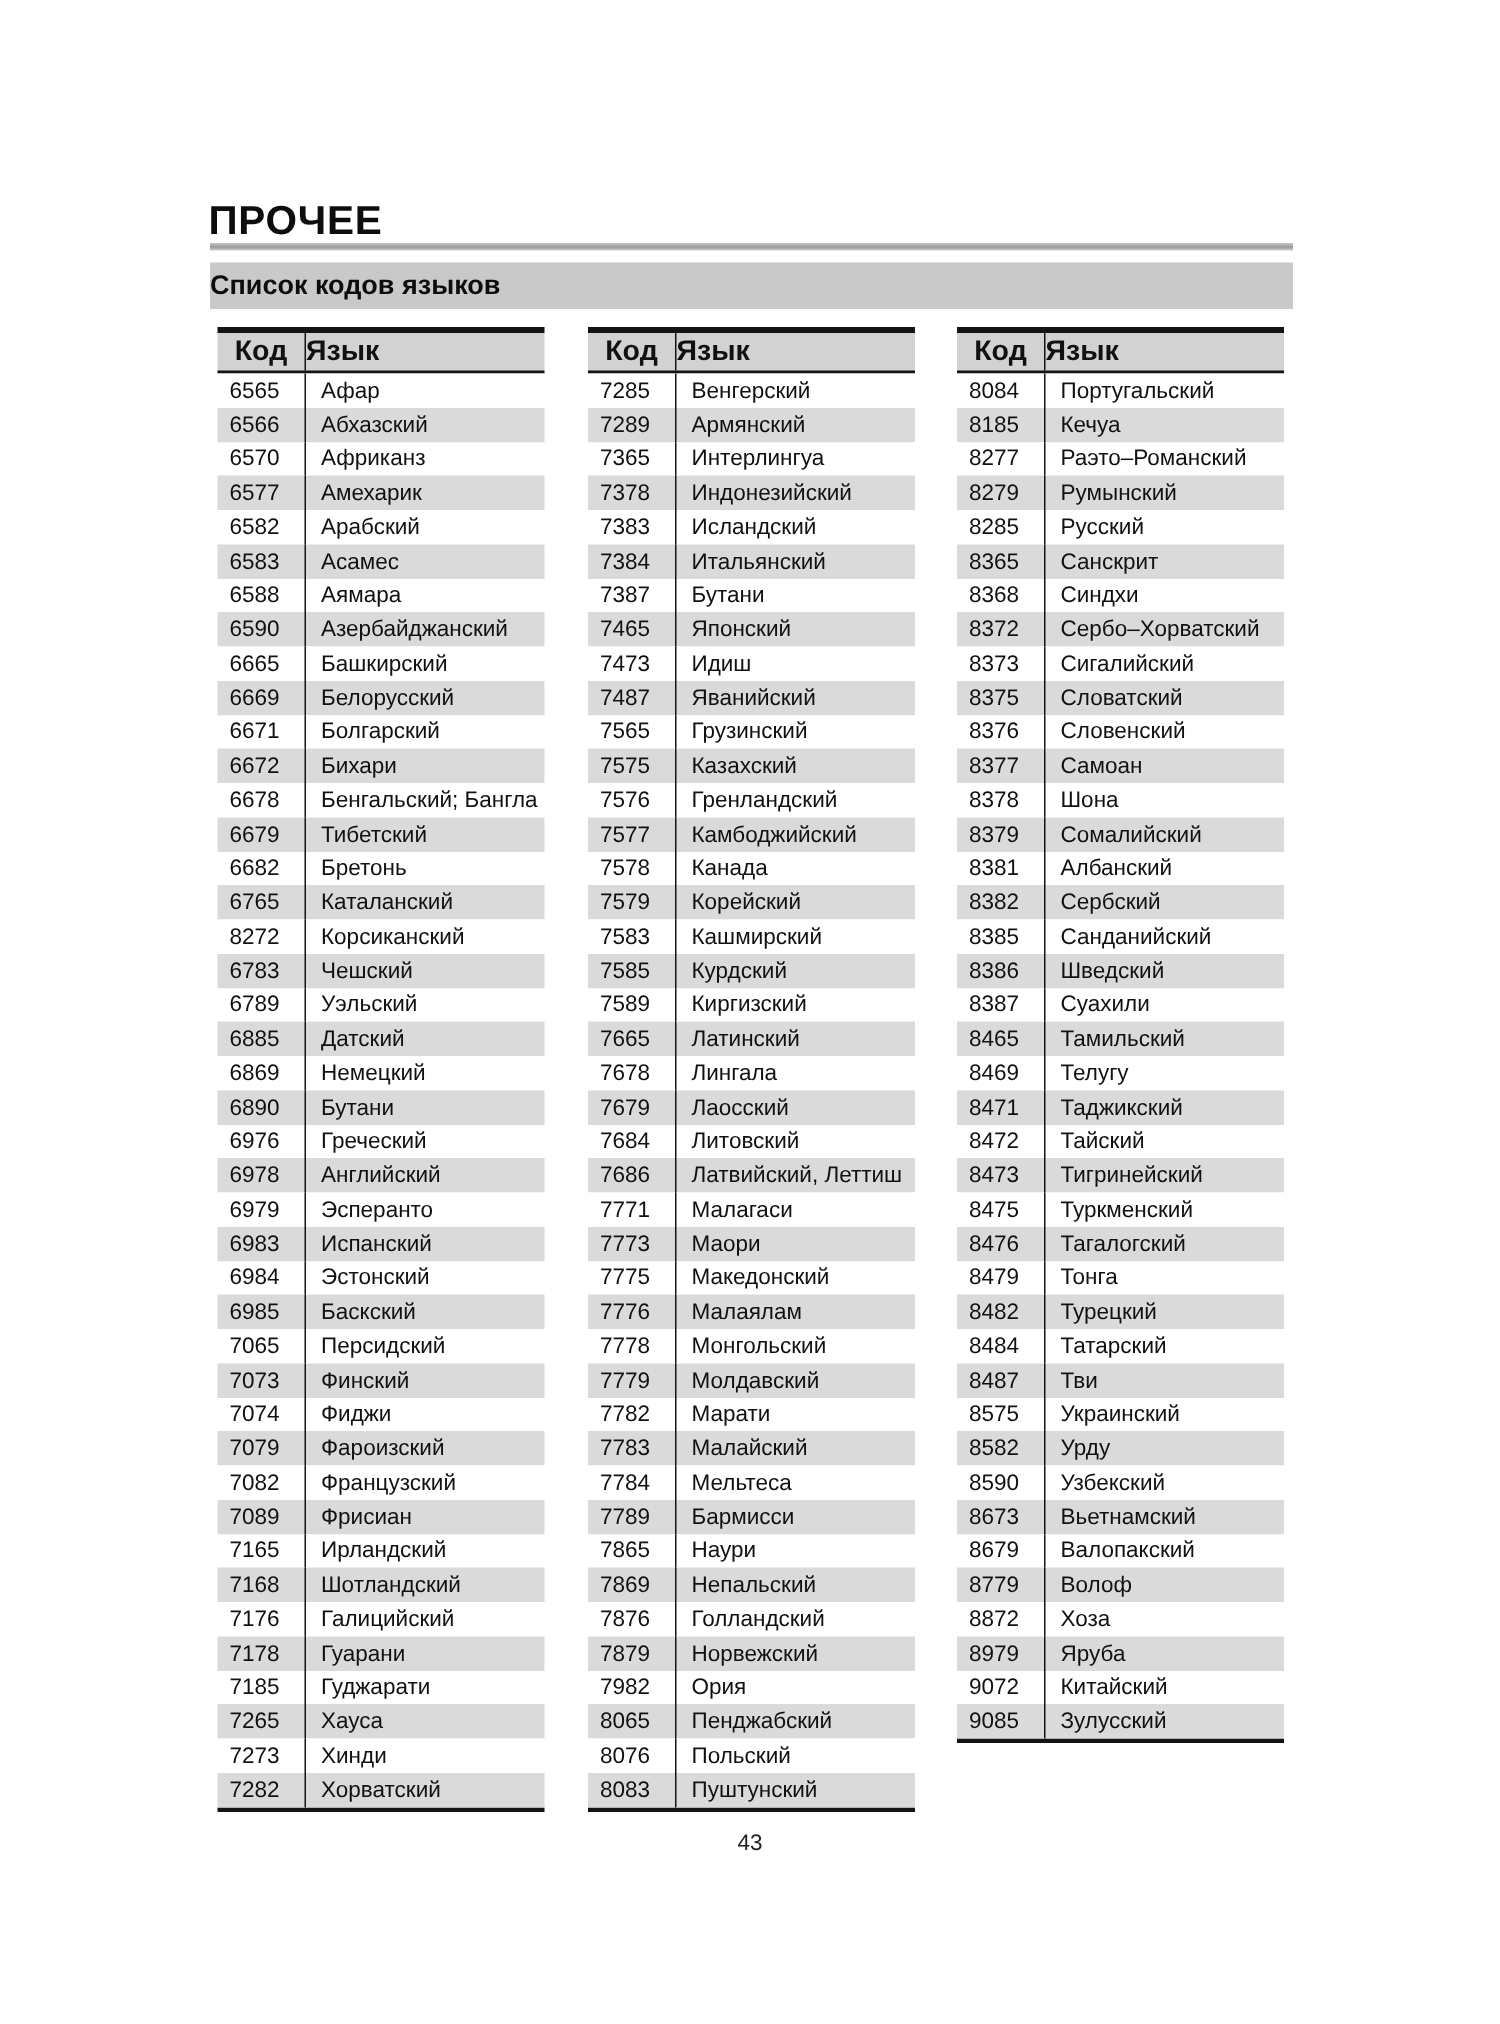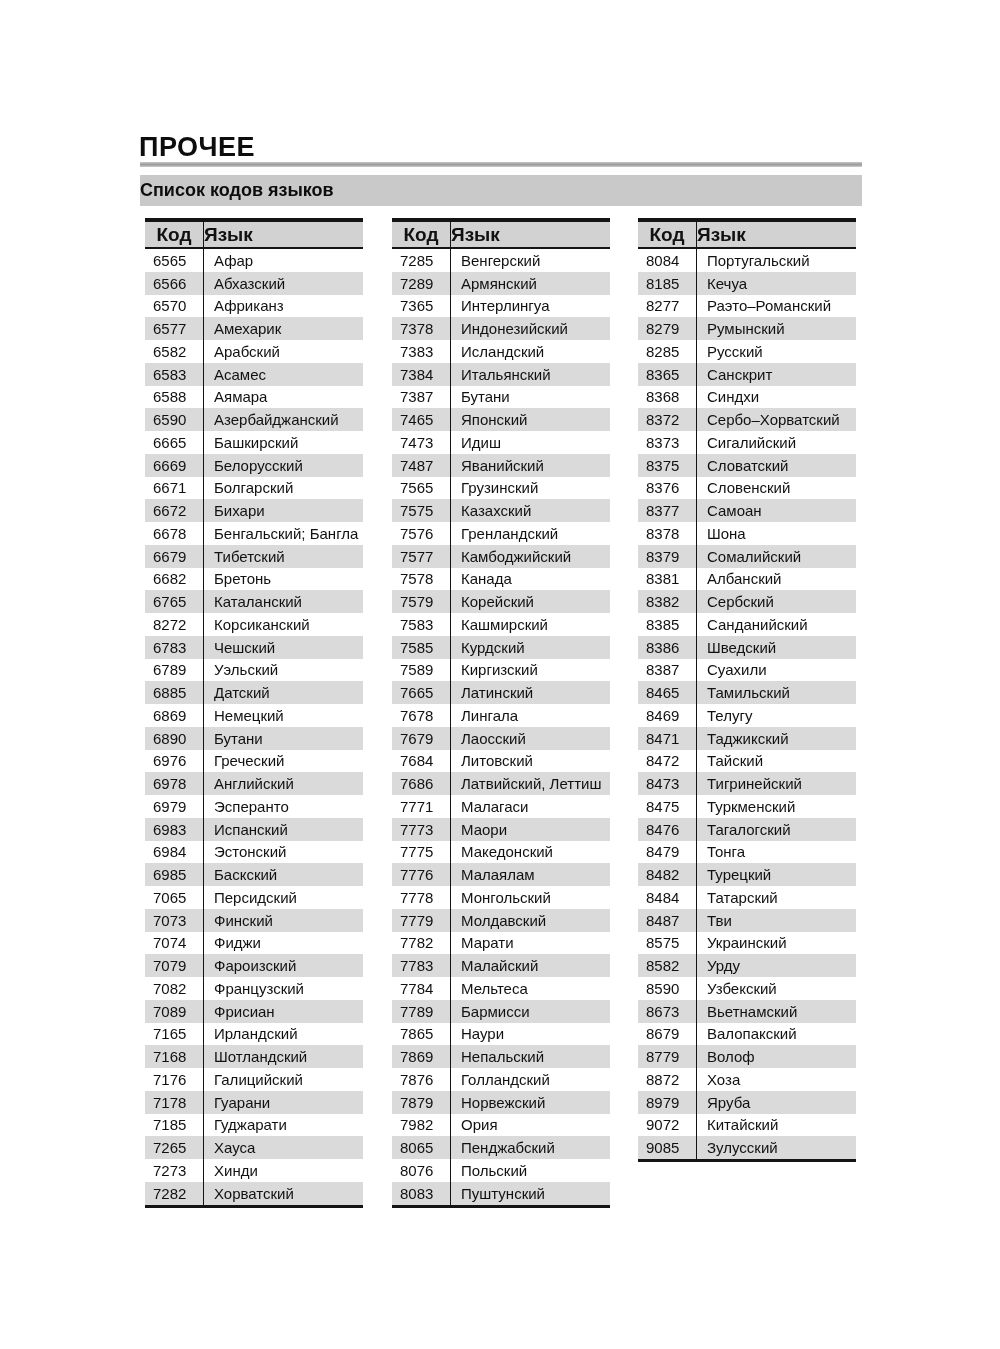--- a/index.html
+++ b/index.html
@@ -614,14 +614,15 @@
           <div class="t-lang">Китайский</div>
         </div>
         <div class="t-row">
           <div class="t-code">9085</div>
           <div class="t-lang">Зулусский</div>
         </div>
       </div>
   </div>
 
 
+  <div class="page-number">43</div>
 
 </div>
 
 </body></html>

